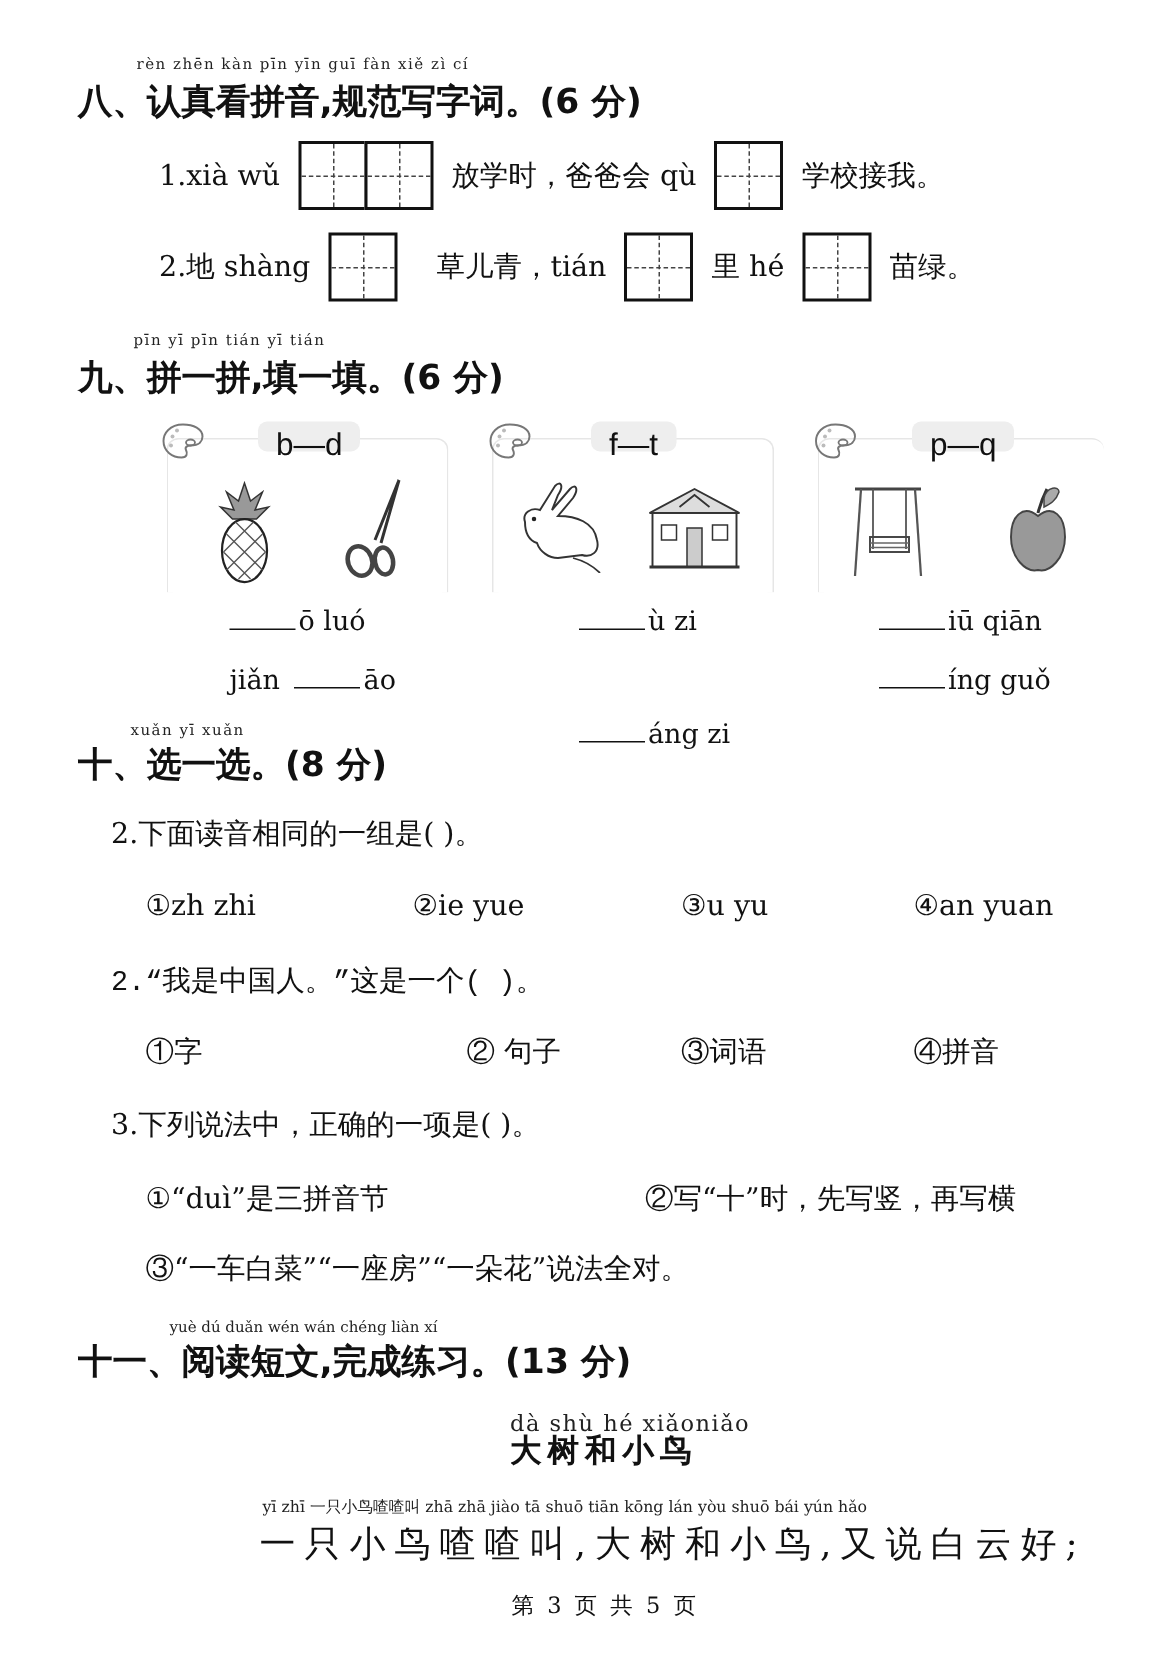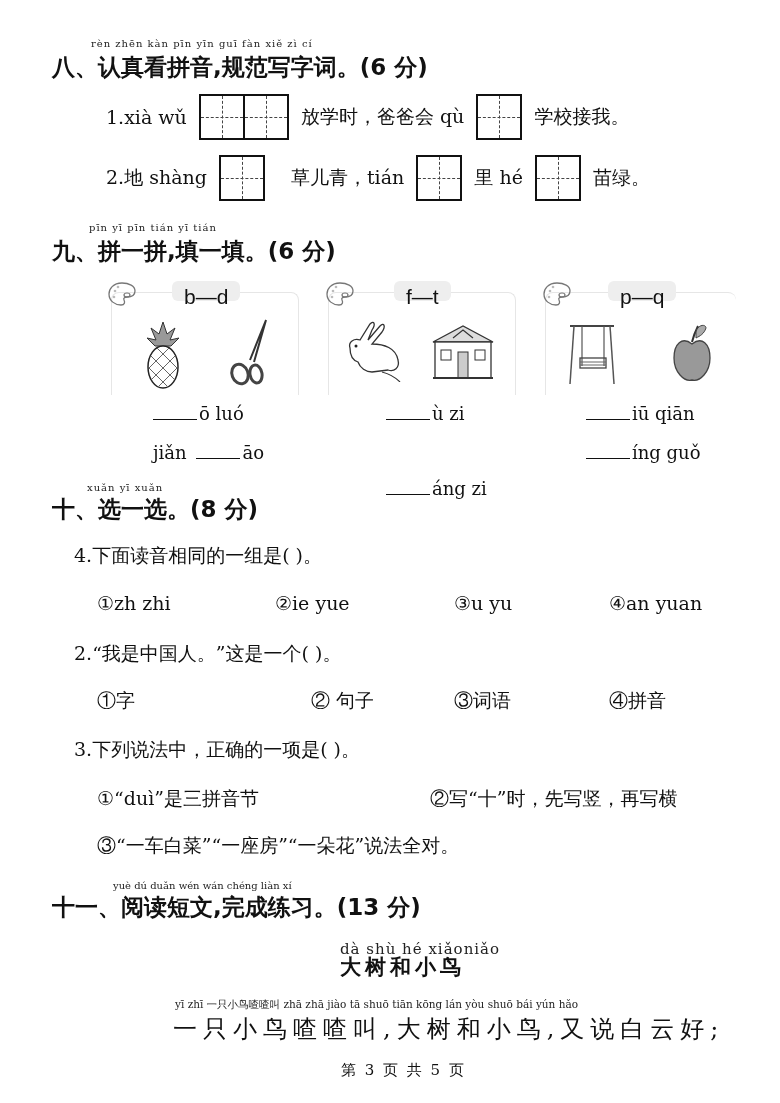--- a/index.html
+++ b/index.html
@@ -134,27 +134,27 @@
 <div class="abs blank-row" style="left:586px; top:401px;">
   <span class="ul"></span><span>iū qiān</span>
 </div>
 <div class="abs blank-row" style="left:586px; top:440px;">
   <span class="ul"></span><span>íng guǒ</span>
 </div>
 
 <div class="abs py" style="left:87px; top:482px; letter-spacing:1px;">xuǎn yī xuǎn</div>
 <div class="abs sec-title" style="left:52px; top:494px;">十、选一选。(8 分)</div>
 
-<div class="abs q" style="left:74px; top:543px;">4.下面读音相同的一组是(    )。</div>
+<div class="abs q" style="left:74px; top:543px;">2.下面读音相同的一组是(    )。</div>
 <div class="abs opt" style="left:97px; top:592px;">①zh zhi</div>
 <div class="abs opt" style="left:275px; top:592px;">②ie yue</div>
 <div class="abs opt" style="left:454px; top:592px;">③u yu</div>
 <div class="abs opt" style="left:609px; top:592px;">④an yuan</div>
 
-<div class="abs q" style="left:74px; top:641px;">2.“我是中国人。”这是一个(    )。</div>
+<div class="abs q" style="left:74px; top:641px;font-family:Liberation Mono, monospace;">2.“我是中国人。”这是一个(    )。</div>
 <div class="abs opt" style="left:97px; top:688px;">①字</div>
 <div class="abs opt" style="left:275px; top:688px;margin-left:36px;">② 句子</div>
 <div class="abs opt" style="left:454px; top:688px;text-align:right;">③词语</div>
 <div class="abs opt" style="left:609px; top:688px;">④拼音</div>
 
 <div class="abs q" style="left:74px; top:737px;">3.下列说法中，正确的一项是(    )。</div>
 <div class="abs opt" style="left:97px; top:786px;">①“duì”是三拼音节</div>
 <div class="abs opt" style="left:430px; top:786px;">②写“十”时，先写竖，再写横</div>
 <div class="abs opt" style="left:97px; top:833px;">③“一车白菜”“一座房”“一朵花”说法全对。</div>
 

